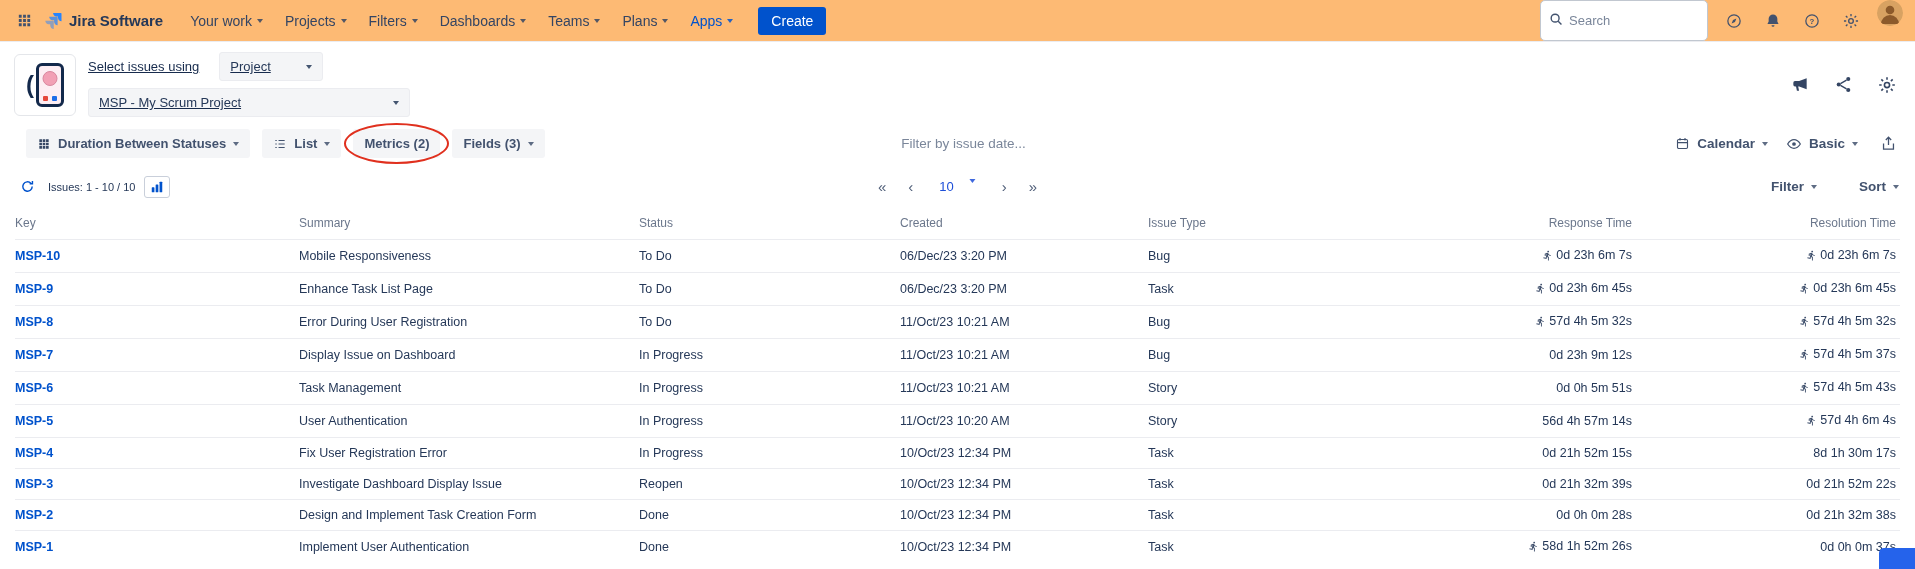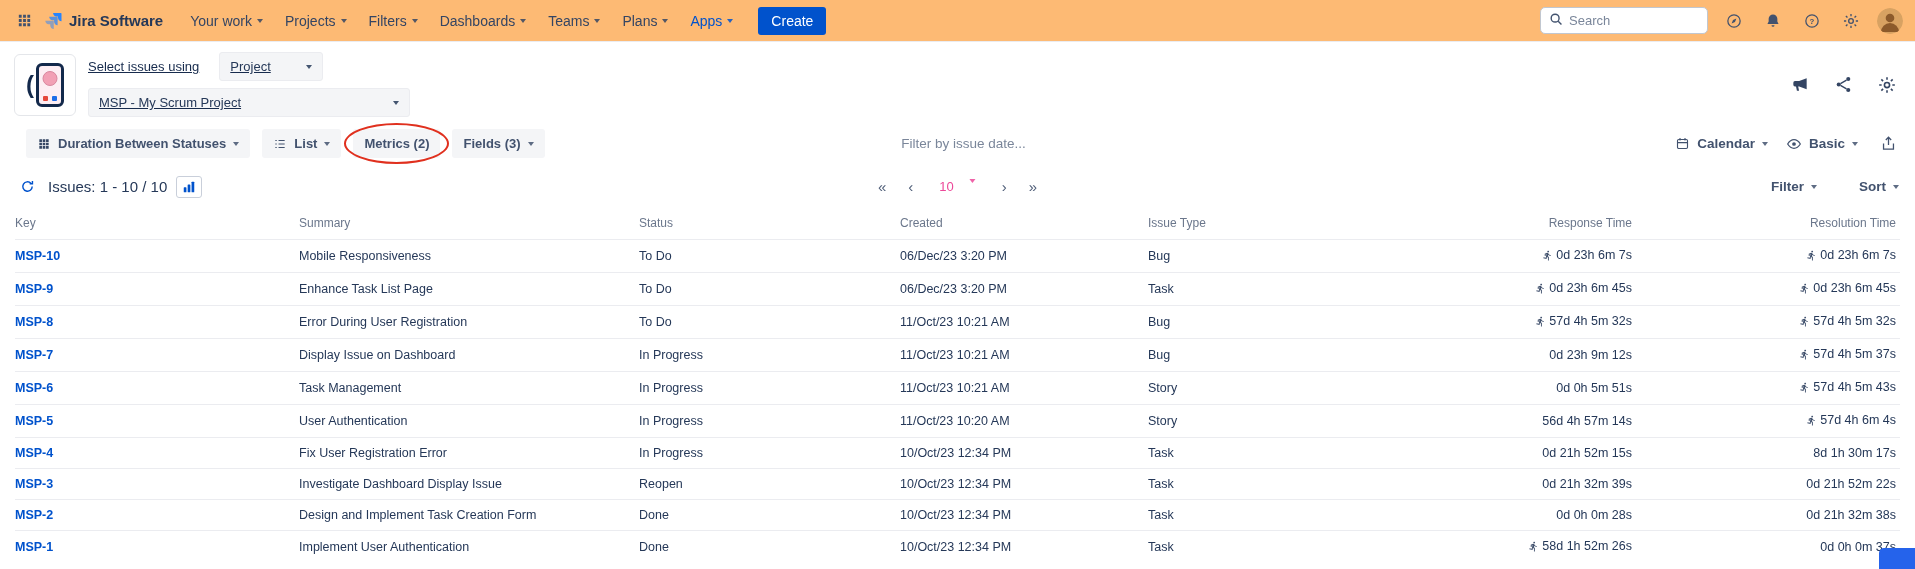--- a/index.html
+++ b/index.html
@@ -22,21 +22,21 @@
   .nav-item {
     display:flex; align-items:center; gap:5px; padding:0 11px; font-size:14px; font-weight:500;
     color:#344563; text-decoration:none; border-bottom:2px solid transparent; border-top:2px solid transparent; white-space:nowrap;
   }
   .nav-item.active { color:#0052CC; border-bottom-color:#0052CC; }
   .chev { width:0; height:0; border-left:3.5px solid transparent; border-right:3.5px solid transparent; border-top:4px solid currentColor; display:inline-block; opacity:.85; }
   .create-btn {
     margin-left:14px; background:#0052CC; color:#fff; border:none; border-radius:3px;
     font-family:inherit; font-size:14px; font-weight:500; padding:6px 13px; cursor:pointer;
   }
-  .nav-right { display:flex; align-items:center; gap:13px;padding-left:48px; }
+  .nav-right { display:flex; gap:13px;padding-left:48px; }
   .search-box { display:flex; align-items:center; gap:6px; border:1.5px solid #C1C7D0; border-radius:5px; padding:4px 8px; width:168px; background:#fff; }
   .search-box input { border:none; outline:none; font-family:inherit; font-size:13px; width:100%; color:#172B4D; background:transparent; }
   .search-box input::placeholder { color:#7A869A; }
   .avatar { width:26px; height:26px; border-radius:50%; overflow:hidden; display:inline-flex; cursor:pointer; }
 
   
   .app-header { display:flex; align-items:center; padding:10px 14px 8px 14px; background:#fff; flex:0 0 auto; }
   .app-logo { width:62px; height:62px; border:1px solid #E4E6EA; border-radius:6px; background:#fff; display:flex; align-items:center; justify-content:center; gap:2px; flex:0 0 auto; }
   .app-logo .paren { color:#13294B; font-size:24px; font-weight:700; line-height:1; }
   .phone { width:28px; height:44px; border:3px solid #13294B; border-radius:6px; background:#FDEef3; position:relative; }
@@ -64,29 +64,29 @@
   }
   .annotated { position:relative; display:inline-flex; }
   .red-ellipse { position:absolute; left:-9px; right:-9px; top:-6px; bottom:-6px; border:2.5px solid #E0301E; border-radius:50%; pointer-events:none; }
   .date-filter { position:absolute; left:50%; transform:translateX(-50%); width:320px; border:none; outline:none; background:transparent; font-family:inherit; font-size:13.5px; text-align:center; color:#172B4D; }
   .date-filter::placeholder { color:#7A869A; }
   .toolbar-right { margin-left:auto; display:flex; align-items:center; gap:18px; }
   .plain-dd { display:flex; align-items:center; gap:7px; background:none; border:none; font-family:inherit; font-size:13.5px; font-weight:600; color:#42526E; cursor:pointer; white-space:nowrap; }
 
   
   .results-bar { display:flex; align-items:center; gap:9px; padding:9px 16px; position:relative; flex:0 0 auto; }
-  .issues-count { font-size:15px; color:#253858; }
+  .issues-count { font-size:11px; color:#253858; }
   .chart-btn { display:inline-flex; align-items:center; border:1px solid #C9CFDA; border-radius:3px; background:#fff; padding:3px 5px; cursor:pointer; }
   .pagination { position:absolute; left:50%; transform:translateX(-50%); display:flex; align-items:center; gap:14px; color:#505F79; }
   .pg-btn { background:none; border:none; color:#505F79; font-size:15px; line-height:1; cursor:pointer; padding:2px 4px; font-family:inherit; }
   .pg-first::before { content:"«"; }
   .pg-prev::before  { content:"‹"; }
   .pg-next::before  { content:"›"; }
   .pg-last::before  { content:"»"; }
-  .pagesize { display:flex; align-items:flex-start; gap:16px; background:none; border:none; border-radius:3px; padding:4px 8px; font-family:inherit; font-size:13px; color:#ec4899; cursor:pointer; }
+  .pagesize { display:flex; align-items:flex-start; gap:16px; background:none; border:none; border-radius:3px; padding:4px 8px; font-family:inherit; font-size:13px; color:#1d4ed8; cursor:pointer; }
   .results-right { margin-left:auto; display:flex; align-items:center; gap:42px; }
 
   
   .issues-table { width:1885px; margin:2px 15px 0 15px; border-collapse:collapse; table-layout:fixed; flex:0 0 auto; }
   .issues-table th {
     text-align:left; font-weight:400; font-size:12px; color:#6B778C; padding:7px 0 9px 0; white-space:nowrap;
   }
   .issues-table td { padding:8px 0; font-size:12.5px; color:#253858; border-top:1px solid #EBECF0; white-space:nowrap; overflow:hidden; }
   .issues-table th.num, .issues-table td.num { text-align:right; padding-right:4px; }
   .key-link { color:#0052CC; font-weight:700; text-decoration:none; cursor:pointer; }

